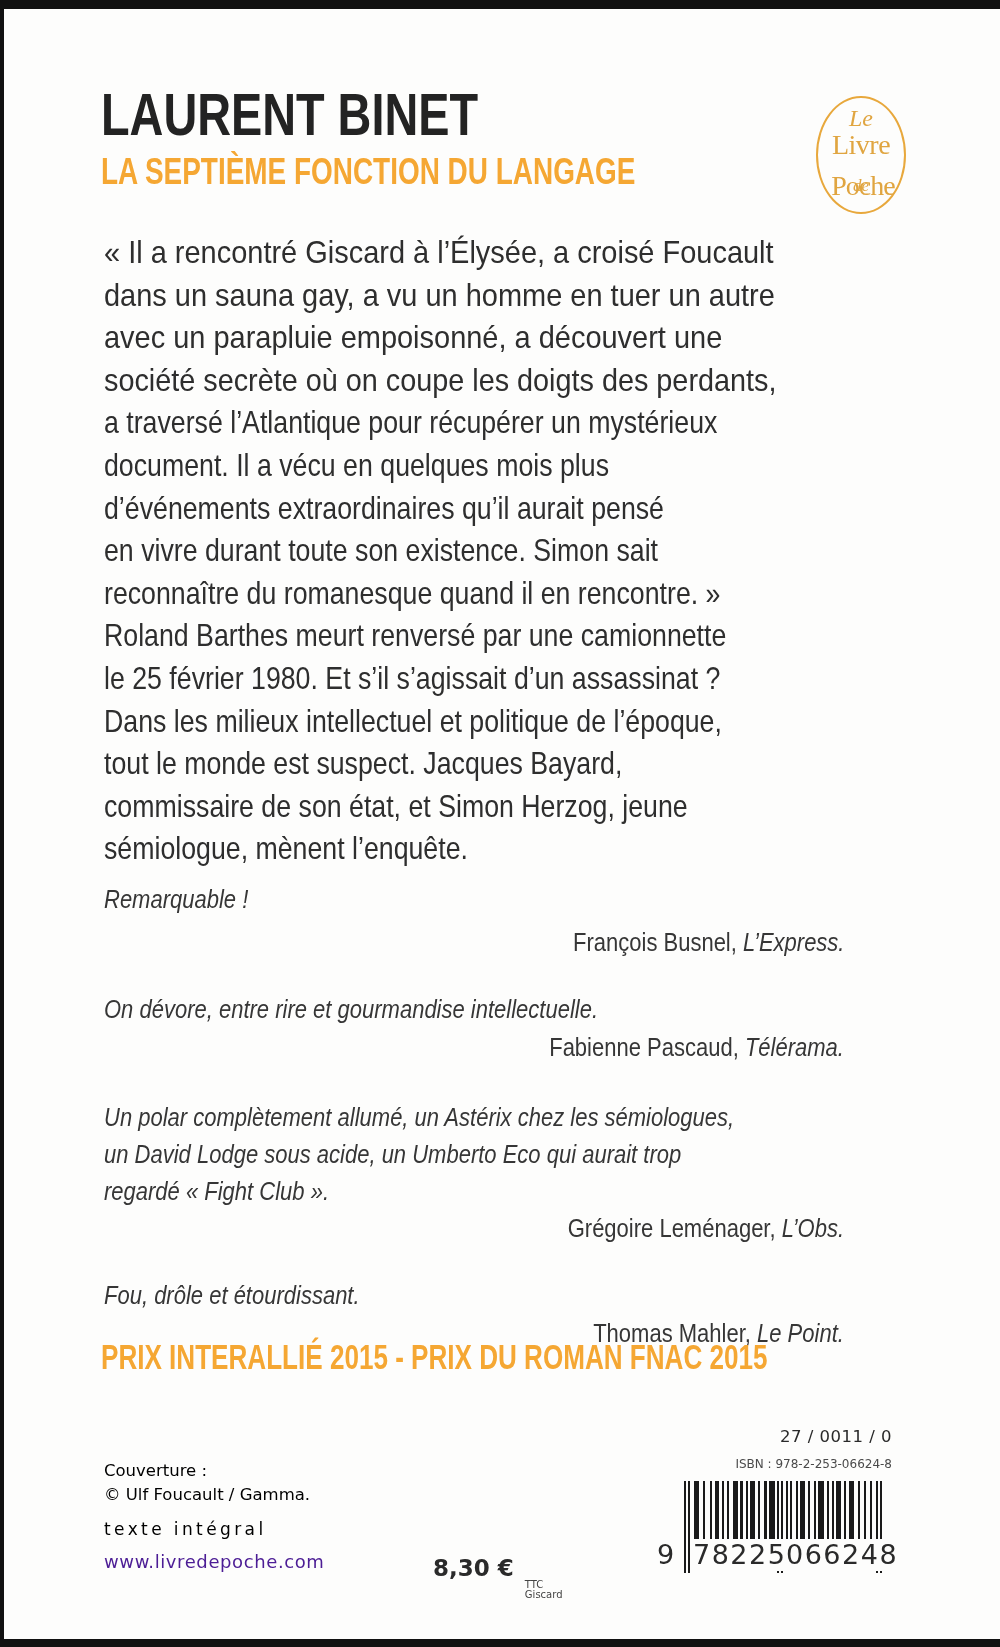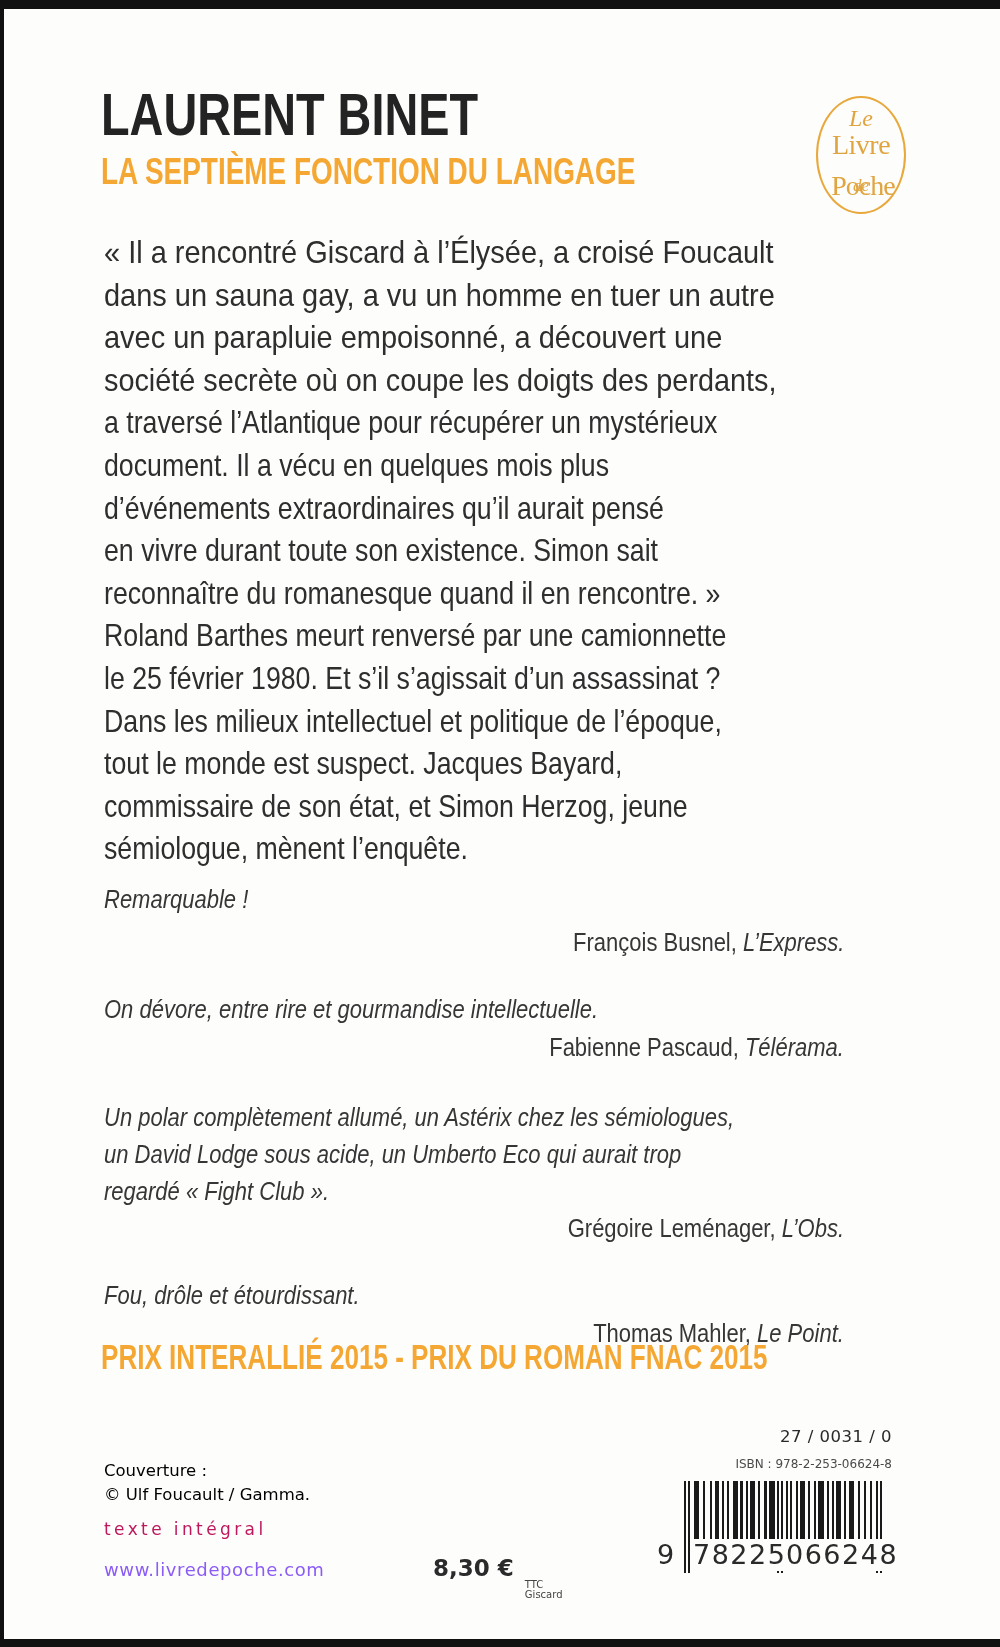--- a/index.html
+++ b/index.html
@@ -66,22 +66,22 @@
 
   .prize {
     left: 97px; top: 1329px;
     font-weight: bold; font-size: 35px; line-height: 38px; color: #f5a733;
     transform: scaleX(0.745); transform-origin: left top; white-space: nowrap;
   }
 
   
   .credits { left: 100px; top: 1450px; font-family: "DejaVu Sans", sans-serif; color: #4a4a4a; }
   .credits .c1 { font-size: 16.5px; line-height: 24px; white-space: nowrap; color:#000000; }
-  .credits .integral { font-size: 17px; letter-spacing: 3.4px; color: #be185d; line-height: 24px; margin-top: 10px; }
-  .credits .url { font-size: 18px; letter-spacing: 0.6px; color: #8b5cf6; line-height: 26px; margin-top: 16px; white-space: nowrap;}
+  .credits .integral { font-size: 17px; letter-spacing: 3.4px; color: #000000; line-height: 24px; margin-top: 10px; }
+  .credits .url { font-size: 18px; letter-spacing: 0.6px; color: #4c1d95; line-height: 26px; margin-top: 8px; white-space: nowrap;}
 
   .price { left: 429px; top: 1527px; white-space: nowrap; color: #2a2a2a; font-family: "DejaVu Sans", sans-serif;}
   .price .amount { font-weight: bold; font-size: 23px; vertical-align: middle; }
   .price .ttc { display: inline-block; vertical-align: middle; font-size: 10px; line-height: 10px; margin-left: 6px; color:#444;margin-top:44px; }
 
   .ref { right: 120px; top: 1418px; font-family: "DejaVu Sans", sans-serif; font-size: 16.5px; color: #2a2a2a; letter-spacing: 0.5px; white-space: nowrap;}
   .isbn { right: 120px; top: 1448px; font-family: "DejaVu Sans", sans-serif; font-size: 12px; color: #4a4a4a; white-space: nowrap;}
   .barcode { left: 680px; top: 1472px; width: 200px; height: 92px; }
   .bc-digits { top: 1530px; font-family: "DejaVu Sans", sans-serif; font-size: 27px; color: #2a2a2a; background: #fdfdfc; line-height: 32px; padding: 0 1px; }
 </style>
@@ -153,21 +153,21 @@
   </div>
 
   <div class="abs price">
     <span class="amount">8,30 €</span>
     <span class="ttc">
       <span>TTC</span><br>
       <span>Giscard</span>
     </span>
   </div>
 
-  <div class="abs ref">27 / 0031 / 0</div>
+  <div class="abs ref">27 / 0011 / 0</div>
   <div class="abs isbn">ISBN : 978-2-253-06624-8</div>
 
   <svg class="abs barcode" viewBox="0 0 200 92" preserveAspectRatio="none">
     <g fill="#1a1a1a">
       <rect x="0" y="0" width="2" height="92"></rect>
         <rect x="4" y="0" width="2" height="92"></rect>
       <rect x="10" y="0" width="5" height="62"></rect>
         <rect x="19" y="0" width="2" height="62"></rect>
       <rect x="26" y="0" width="2" height="62"></rect>
         <rect x="31" y="0" width="4" height="62"></rect>

